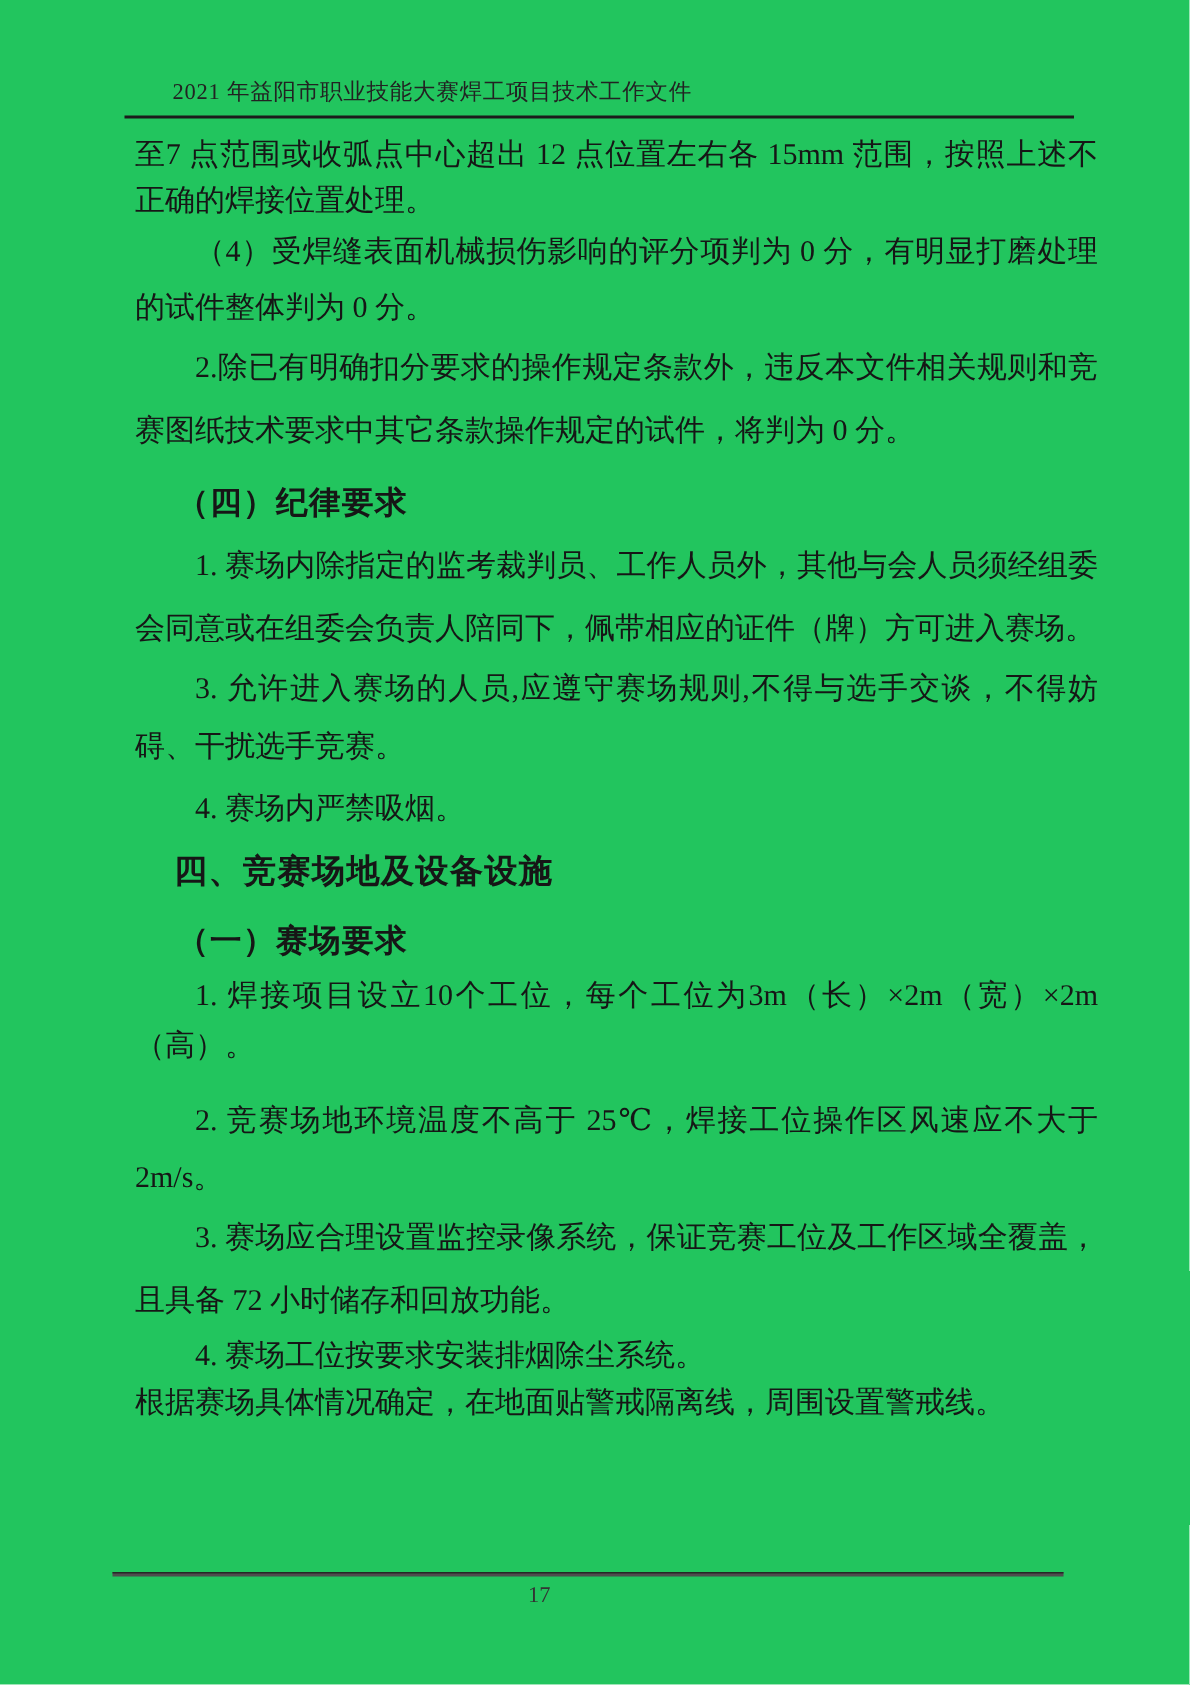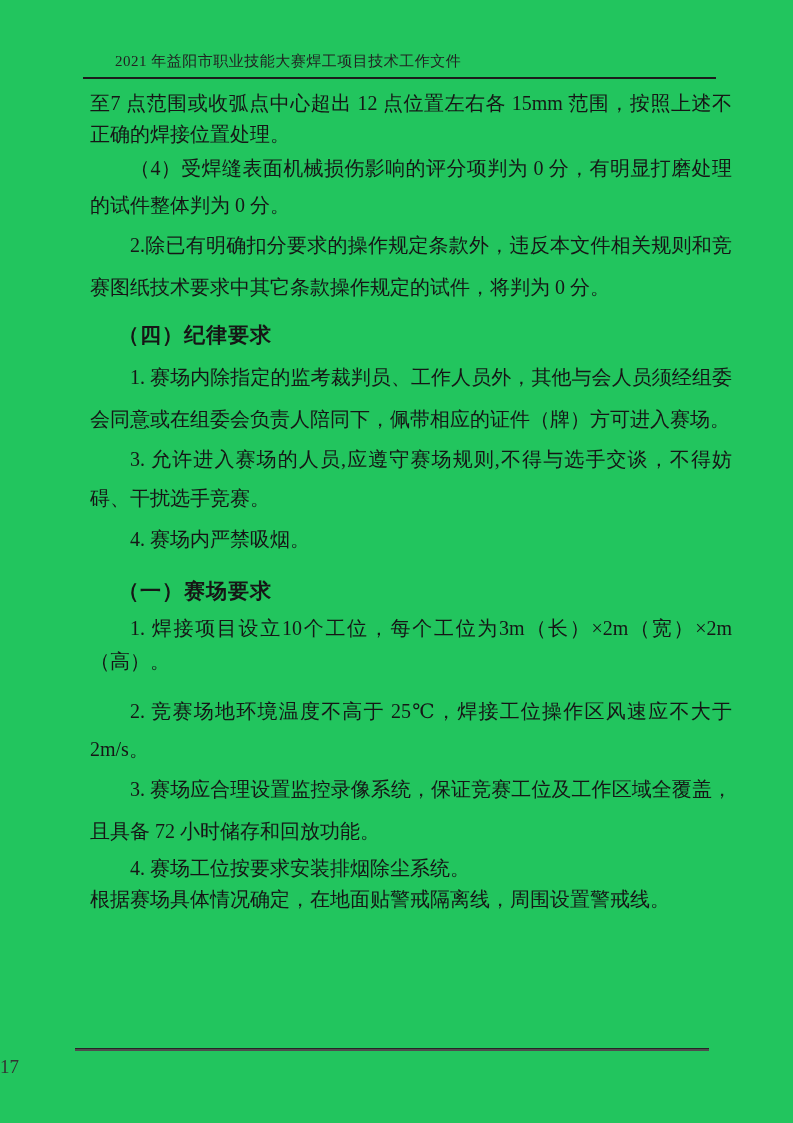--- a/index.html
+++ b/index.html
@@ -66,22 +66,22 @@
   .footer-rule {
     position:absolute;
     left:75px; top:1048px; width:634px;
     height:3px;
     background:#4d4d4d;
     border-top:1px solid #262626;
   }
   .page-number {
     position:absolute;
     left:0; top:1056px; width:719px;
-    text-align:left;
-    font-size:19px;
+    text-align:center;
+    font-size:15px;
     color:#333;
   }
 </style>
 </head>
 <body>
 
 <div class="page">
 
   <div class="doc-header">
     <span class="header-title">2021 年益阳市职业技能大赛焊工项目技术工作文件</span>
@@ -97,20 +97,21 @@
 
     <p class="h-sub" style="margin-top:12px;">（四）纪律要求</p>
 
     <p class="indent lh42" style="margin-top:6px;">1. 赛场内除指定的监考裁判员、工作人员外，其他与会人员须经组委会同意或在组委会负责人陪同下，佩带相应的证件（牌）方可进入赛场。</p>
 
 
     <p class="indent lh39">3. 允许进入赛场的人员,应遵守赛场规则,不得与选手交谈，不得妨碍、干扰选手竞赛。</p>
 
     <p class="indent lh34">4. 赛场内严禁吸烟。</p>
 
+    <p class="h-major" style="margin-top:6px;">四、竞赛场地及设备设施</p>
 
     <p class="h-sub" style="margin-top:16px;">（一）赛场要求</p>
 
     <p class="indent lh33" style="margin-top:6px;">1. 焊接项目设立10个工位，每个工位为3m（长）×2m（宽）×2m（高）。</p>
 
     <p class="indent lh38" style="margin-top:14px;">2. 竞赛场地环境温度不高于 25℃，焊接工位操作区风速应不大于 2m/s。</p>
 
     <p class="indent lh34">3. 赛场应合理设置监控录像系统，保证竞赛工位及工作区域全覆盖，且具备 72 小时储存和回放功能。</p>
 
     <p class="indent lh32">4. 赛场工位按要求安装排烟除尘系统。</p>

